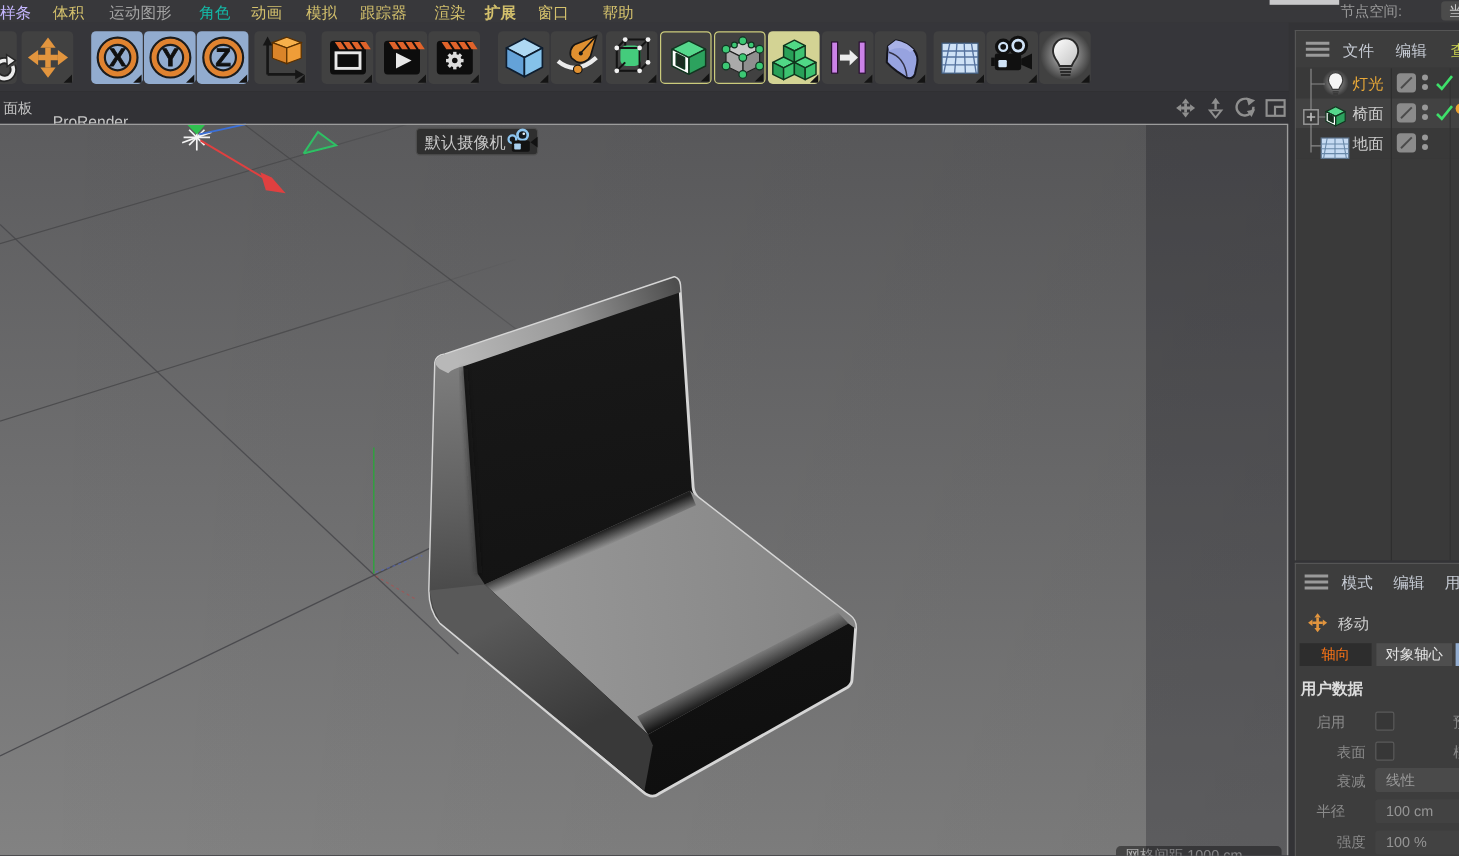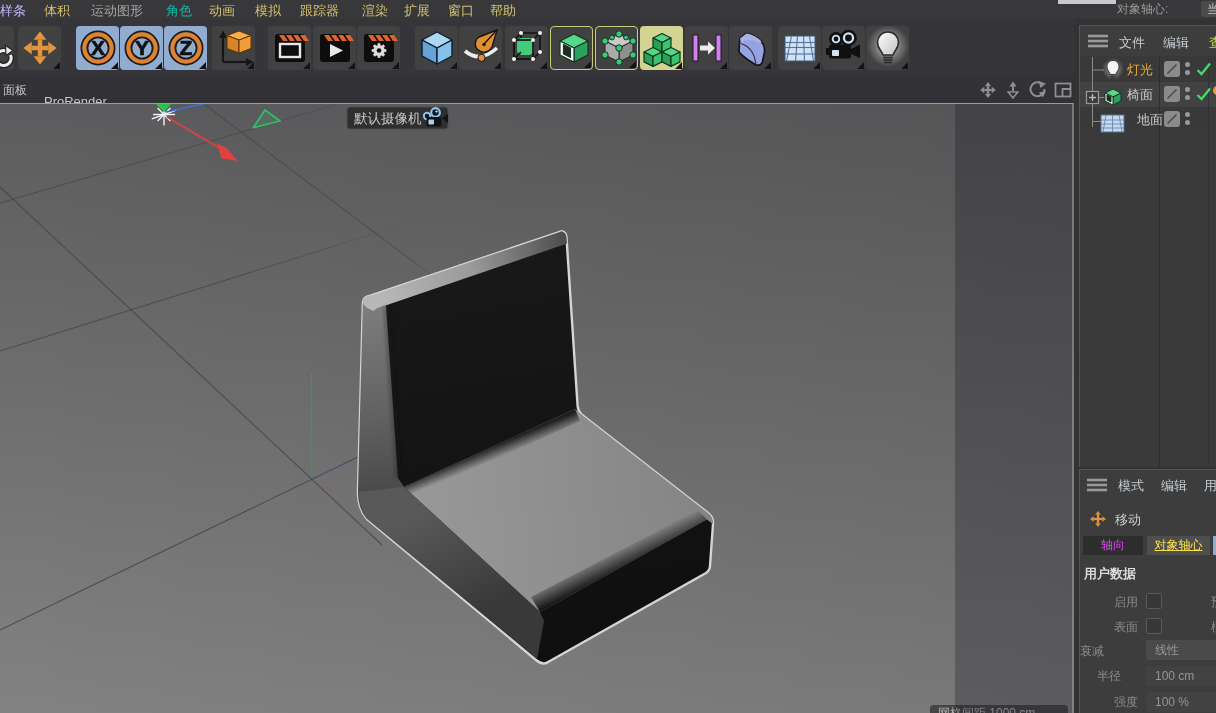--- a/index.html
+++ b/index.html
@@ -12,25 +12,25 @@
 <body>
 <div class="abs" style="left:0;top:0;width:1216px;height:19px;background:#38383b;"></div>
 <span class="txt" style="left:0px;top:2px;font-size:13px;color:#c4b5fd;">样条</span>
 <span class="txt" style="left:44px;top:2px;font-size:13px;color:#d3c06c;">体积</span>
 <span class="txt" style="left:91px;top:2px;font-size:13px;color:#a3a3a3;">运动图形</span>
 <span class="txt" style="left:166px;top:2px;font-size:13px;color:#14b8a6;">角色</span>
 <span class="txt" style="left:209px;top:2px;font-size:13px;color:#d3c06c;">动画</span>
 <span class="txt" style="left:255px;top:2px;font-size:13px;color:#d3c06c;">模拟</span>
 <span class="txt" style="left:300px;top:2px;font-size:13px;color:#d3c06c;">跟踪器</span>
 <span class="txt" style="left:362px;top:2px;font-size:13px;color:#d3c06c;">渲染</span>
-<span class="txt" style="left:404px;top:2px;font-size:13px;color:#d3c06c;">扩展</span>
+<span class="txt" style="left:404px;top:2px;font-size:13px;color:#d3c06c;font-weight:bold;">扩展</span>
 <span class="txt" style="left:448px;top:2px;font-size:13px;color:#d3c06c;">窗口</span>
-<span class="txt" style="left:490px;top:2px;font-size:13px;color:#d3c06c;">帮助</span>
+<span class="txt" style="left:502px;top:2px;font-size:13px;color:#d3c06c;">帮助</span>
 <div class="abs" style="left:1058px;top:0;width:58px;height:4px;background:#c9c9cb;"></div>
-<span class="txt" style="left:1117px;top:1px;font-size:12px;color:#9a9a9a;">对象轴心:</span>
+<span class="txt" style="left:1117px;top:1px;font-size:12px;color:#9a9a9a;">节点空间:</span>
 <div class="abs" style="left:1201px;top:1px;width:40px;height:16px;background:#4b4b4b;border-radius:3px;color:#c8c8c8;font-size:12px;padding-left:6px;line-height:16px;">当前</div>
 <div class="abs" style="left:0;top:19px;width:1216px;height:57px;background:#36363a;border-bottom:2px solid #2a2a2a;"></div>
 <div class="abs" style="left:0;top:26px;width:14px;height:44px;background:#414141;border-radius:0 4px 4px 0;overflow:hidden;"><svg width="16" height="44" viewBox="0 0 16 44">
       <path d="M 7,25.3 A 7.5,7.5 0 1 0 10.5,29" fill="none" stroke="#262626" stroke-width="6"></path>
       <path d="M 7,25.3 A 7.5,7.5 0 1 0 10.5,29" fill="none" stroke="#ececec" stroke-width="3"></path>
       <polygon points="5.5,19.5 13,24.5 6,29.5" fill="#ececec" stroke="#262626" stroke-width="1.2"></polygon>
     </svg></div>
 <div class="tile sub" style="left:18px;background:#414141;">
     <svg width="38" height="38" viewBox="0 0 38 38">
       <g stroke="#e2953e" stroke-width="4.6" fill="#e2953e">
@@ -473,21 +473,21 @@
           <line x1="0" y1="9" x2="23" y2="9"></line>
           <line x1="0" y1="13" x2="23" y2="13"></line>
           <line x1="5" y1="0" x2="2" y2="17"></line>
           <line x1="11.5" y1="0" x2="11.5" y2="17"></line>
           <line x1="18" y1="0" x2="21" y2="17"></line>
         </g>
       </g>
     </svg>
 <span class="txt" style="left:47px;top:35px;font-size:13px;color:#e8a838;">灯光</span>
 <span class="txt" style="left:47px;top:60px;font-size:13px;color:#cccccc;">椅面</span>
-<span class="txt" style="left:47px;top:85px;font-size:13px;color:#cccccc;margin-left:10px;">地面</span>
+<span class="txt" style="left:47px;top:85px;font-size:13px;color:#cccccc;">地面</span>
 <div class="abs" style="left:84px;top:35px;width:16px;height:16px;background:#8b8b8b;border-radius:3px;"></div>
     <svg class="abs" style="left:84px;top:35px;" width="16" height="16">
       <line x1="3.5" y1="12.5" x2="12.5" y2="3.5" stroke="#4a4a4a" stroke-width="1.6"></line>
     </svg>
     <div class="abs" style="left:105px;top:36px;width:5px;height:5px;border-radius:50%;background:#989898;"></div>
     <div class="abs" style="left:105px;top:44px;width:5px;height:5px;border-radius:50%;background:#989898;"></div>
     <svg class="abs" style="left:115px;top:35px;" width="17" height="16">
       <path d="M 2.5,9 L 6.5,13 L 15,2.5" fill="none" stroke="#3ee06a" stroke-width="2.2"></path>
     </svg>
 <div class="abs" style="left:84px;top:60px;width:16px;height:16px;background:#8b8b8b;border-radius:3px;"></div>
@@ -522,29 +522,29 @@
       <g stroke="#e2953e" stroke-width="2.2" fill="#e2953e">
         <line x1="4.68" y1="9.0" x2="13.320000000000002" y2="9.0"></line>
         <line x1="9.0" y1="4.68" x2="9.0" y2="13.320000000000002"></line>
         <polygon stroke="none" points="1.08,9.0 4.68,6.3 4.68,11.7"></polygon>
         <polygon stroke="none" points="16.92,9.0 13.320000000000002,6.3 13.320000000000002,11.7"></polygon>
         <polygon stroke="none" points="9.0,1.08 6.3,4.68 11.7,4.68"></polygon>
         <polygon stroke="none" points="9.0,16.92 6.3,13.320000000000002 11.7,13.320000000000002"></polygon>
       </g>
     </svg>
 <span class="txt" style="left:35px;top:41px;font-size:13px;color:#cccccc;">移动</span>
-<div class="abs" style="left:3px;top:66px;width:60px;height:19px;background:#2d2d2d;color:#d946ef;font-size:12px;text-align:center;line-height:19px;">轴向</div>
-<div class="abs" style="left:67px;top:66px;width:63px;height:19px;background:#4e4e4e;color:#fde047;font-size:12px;text-align:center;line-height:19px;text-decoration:underline;">对象轴心</div>
+<div class="abs" style="left:3px;top:66px;width:60px;height:19px;background:#2d2d2d;color:#f97316;font-size:12px;text-align:center;line-height:19px;">轴向</div>
+<div class="abs" style="left:67px;top:66px;width:63px;height:19px;background:#4e4e4e;color:#e5e5e5;font-size:12px;text-align:center;line-height:19px;">对象轴心</div>
 <div class="abs" style="left:133px;top:66px;width:4px;height:19px;background:#92accf;"></div>
 <span class="txt" style="left:4px;top:95px;font-size:13px;font-weight:bold;color:#dcdcdc;">用户数据</span>
-<div class="abs" style="left:0;top:124px;width:58px;text-align:right;font-size:12px;color:#8a8a8a;">启用</div>
+<div class="abs" style="left:0;top:124px;width:58px;text-align:center;font-size:12px;color:#8a8a8a;">启用</div>
     <div class="abs" style="left:66px;top:123px;width:14px;height:14px;background:#373737;border:1px solid #5a5a5a;border-radius:2px;"></div>
     <span class="txt" style="left:131px;top:124px;font-size:12px;color:#8a8a8a;">预览</span>
 <div class="abs" style="left:0;top:149px;width:58px;text-align:right;font-size:12px;color:#8a8a8a;">表面</div>
     <div class="abs" style="left:66px;top:148px;width:14px;height:14px;background:#373737;border:1px solid #5a5a5a;border-radius:2px;"></div>
     <span class="txt" style="left:131px;top:149px;font-size:12px;color:#8a8a8a;">模式</span>
-<div class="abs" style="left:0;top:173px;width:58px;font-size:12px;color:#8a8a8a;">衰减</div>
+<div class="abs" style="left:0;top:173px;width:58px;text-align:right;font-size:12px;color:#8a8a8a;">衰减</div>
     <div class="abs" style="left:66px;top:170px;width:71px;height:20px;background:#4a4a4a;border-radius:3px 0 0 3px;color:#9a9a9a;font-size:12px;line-height:20px;padding-left:9px;">线性</div>
 <div class="abs" style="left:0;top:198px;width:58px;text-align:center;font-size:12px;color:#8a8a8a;">半径</div>
     <div class="abs" style="left:66px;top:196px;width:71px;height:20px;background:#424242;border-radius:3px 0 0 3px;color:#959595;font-size:12px;line-height:20px;padding-left:9px;">100 cm</div>
 <div class="abs" style="left:0;top:224px;width:58px;text-align:right;font-size:12px;color:#8a8a8a;">强度</div>
     <div class="abs" style="left:66px;top:222px;width:71px;height:20px;background:#424242;border-radius:3px 0 0 3px;color:#959595;font-size:12px;line-height:20px;padding-left:9px;">100 %</div>
 </div>
 
 </body></html>

